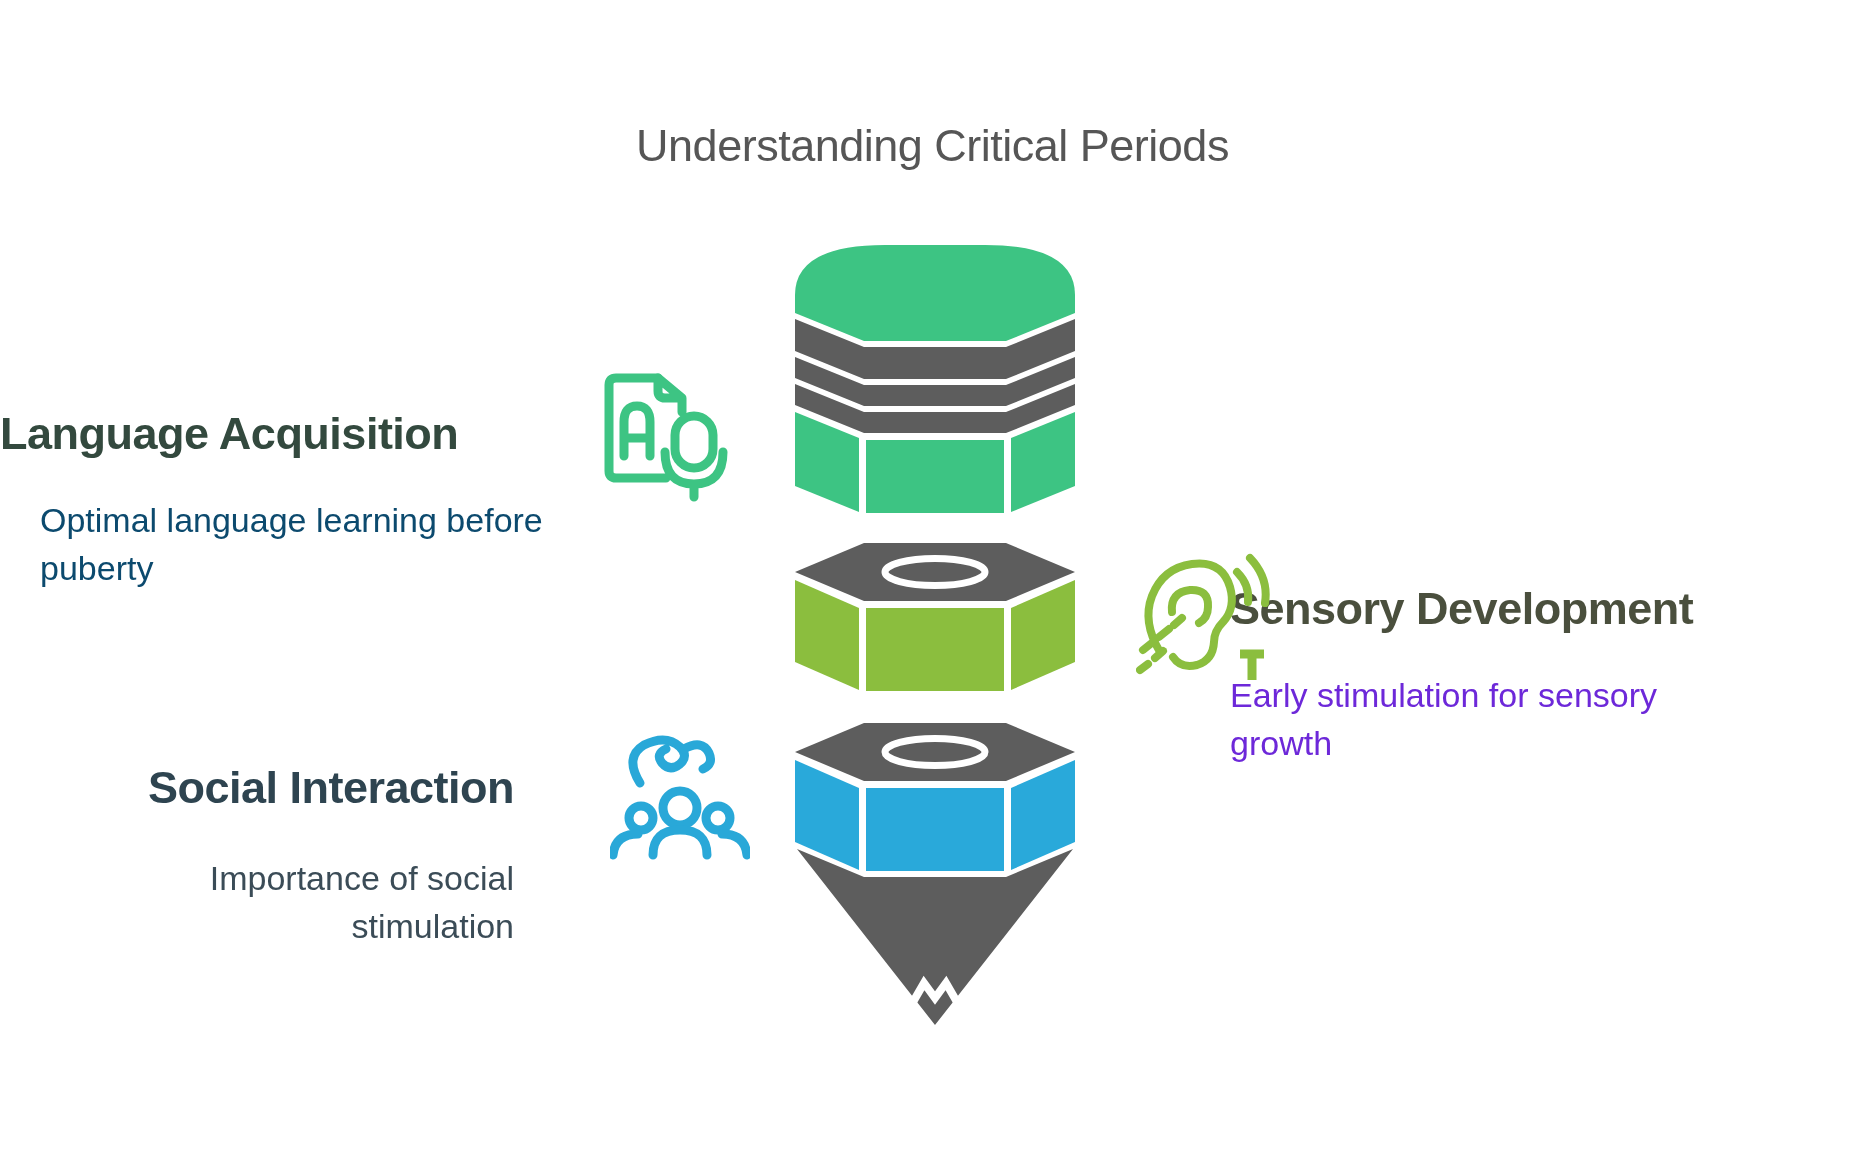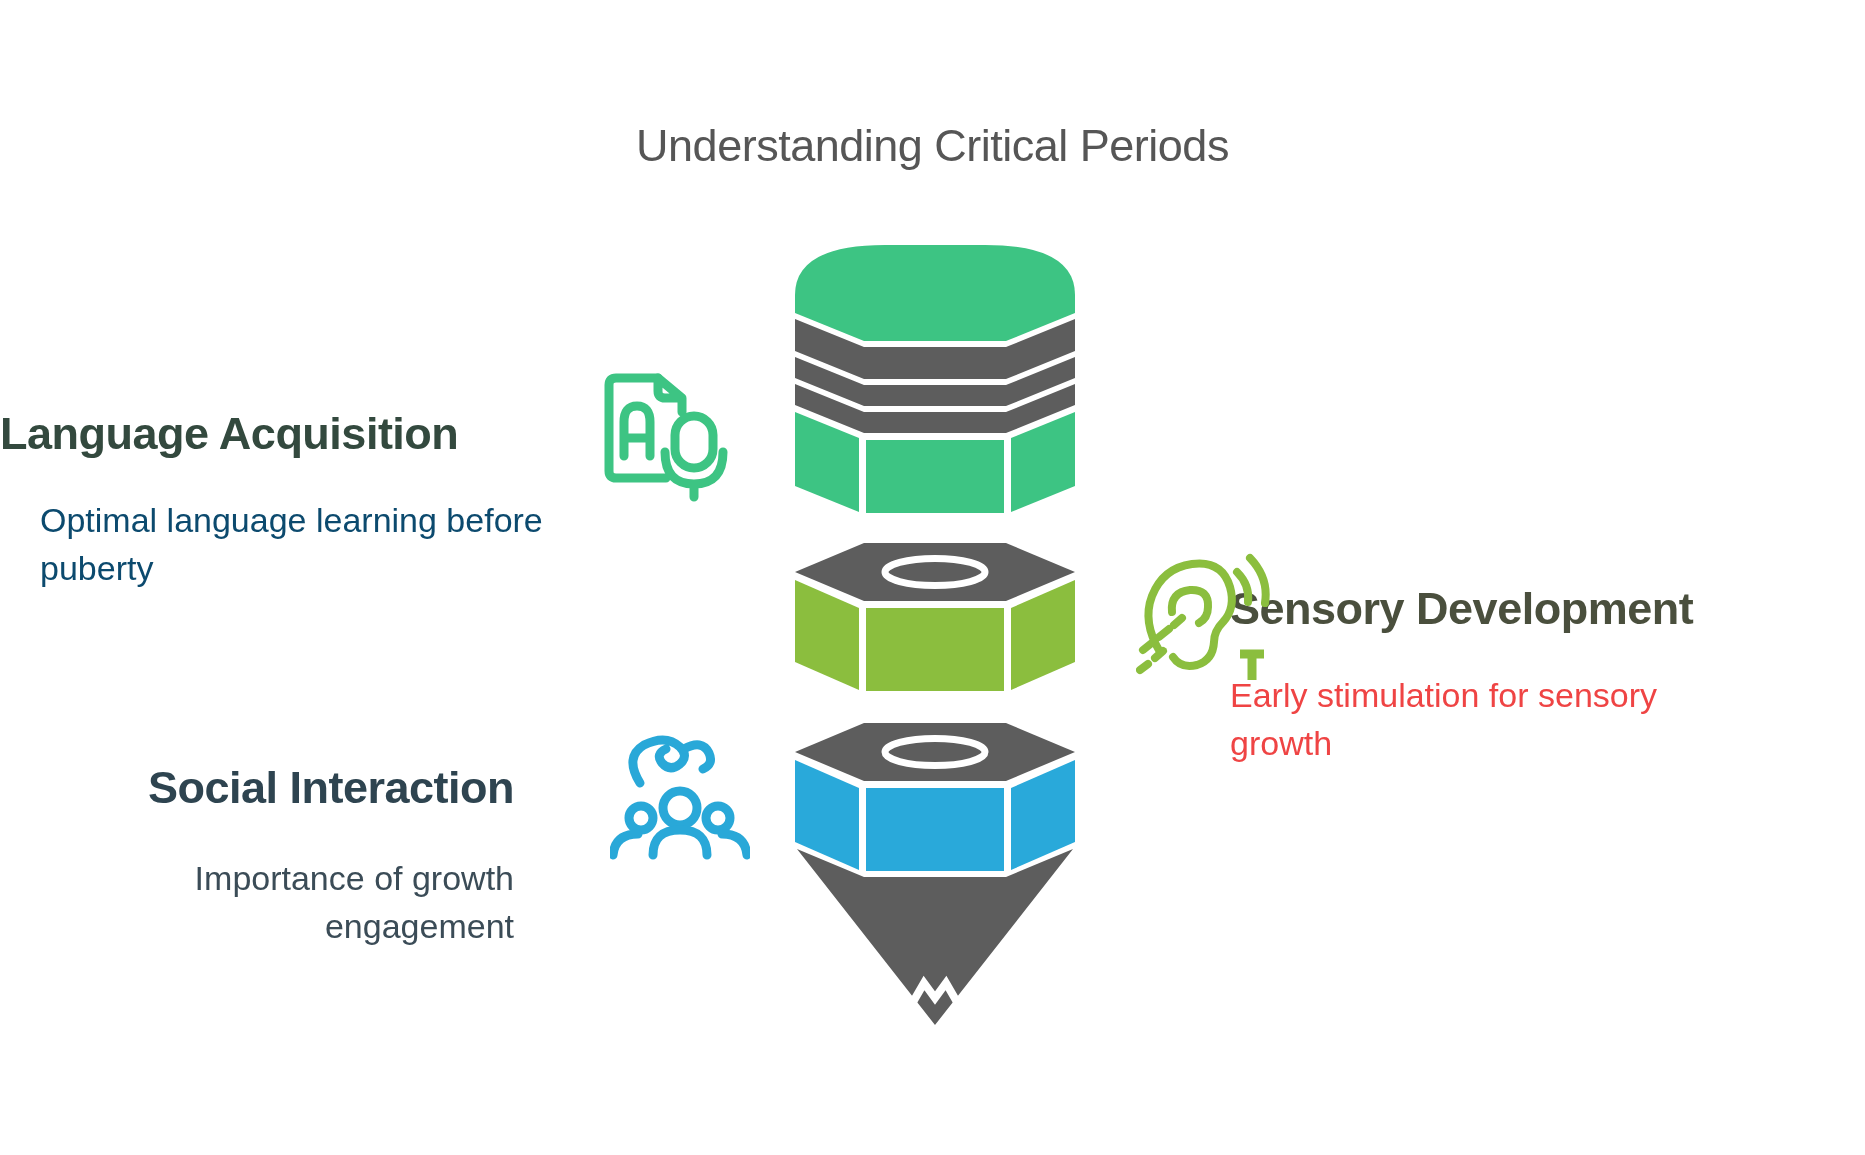--- a/index.html
+++ b/index.html
@@ -92,41 +92,41 @@
       <path d="M58,12 L16,12 Q9,12 9,19 L9,105 Q9,112 16,112 L66,112"></path>
       <path d="M58,12 L82,32 L82,46 M58,12 L58,25 Q58,32 65,32 L82,32"></path>
       <path d="M24,90 L24,56 Q24,40 37,40 Q50,40 50,56 L50,90 M24,72 L50,72"></path>
       <rect x="75" y="50" width="38" height="52" rx="19"></rect>
       <path d="M65,86 Q65,118 94,118 Q123,118 123,86 M94,118 L94,131"></path>
     </g>
   </svg>
 
   <div class="section sec-sd">
     <div class="heading" style="color: rgb(74, 79, 61);">Sensory Development</div>
-    <div class="desc" style="color: #ef4444;">Early stimulation for sensory growth</div>
+    <div class="desc" style="color: #6d28d9;">Early stimulation for sensory growth</div>
   </div>
 
   <svg class="icon icon-sd" width="135" height="145" viewBox="0 0 135 145">
     <g fill="none" stroke-width="8" stroke-linecap="round" stroke-linejoin="round" stroke="#8bbe3e">
       <path d="M24,104 Q6,74 16,48 Q27,20 56,16 Q86,12 94,39 Q100,60 87,74 Q78,83 78,94 Q77,112 61,117 Q45,121 37,109"></path>
       <path d="M36,64 Q34,44 54,42 Q73,41 72,59 Q72,70 63,75"></path>
       <path d="M101,24 Q114,37 112,54"></path>
       <path d="M114,10 Q133,30 129,55"></path>
       <path d="M7,102 L17,94"></path>
       <path d="M23,89 L33,81"></path>
       <path d="M38,77 L46,70"></path>
       <path d="M4,122 L12,116"></path>
       <path d="M19,110 L27,103"></path>
       <path stroke-linecap="butt" stroke-width="9" d="M104,106 L128,106 M116,106 L116,132"></path>
     </g>
   </svg>
 
   <div class="section sec-si">
     <div class="heading" style="color: rgb(46, 68, 80);">Social Interaction</div>
-    <div class="desc" style="color: rgb(59, 76, 87);">Importance of growth engagement</div>
+    <div class="desc" style="color: rgb(59, 76, 87);">Importance of social stimulation</div>
   </div>
 
   <svg class="icon icon-si" width="140" height="138" viewBox="0 0 140 138">
     <g fill="none" stroke-width="9" stroke-linecap="round" stroke-linejoin="round" stroke="#29a8d8">
       <path d="M30,50 Q14,24 34,12 Q56,1 70,14 Q79,23 70,31 Q60,39 52,30 Q45,21 56,16"></path>
       <path d="M74,16 Q92,6 99,20 Q104,31 93,36"></path>
       <circle cx="70" cy="75" r="17"></circle>
       <circle cx="31" cy="85" r="12"></circle>
       <circle cx="108" cy="85" r="12"></circle>
       <path d="M3,122 Q5,101 28,101"></path>

